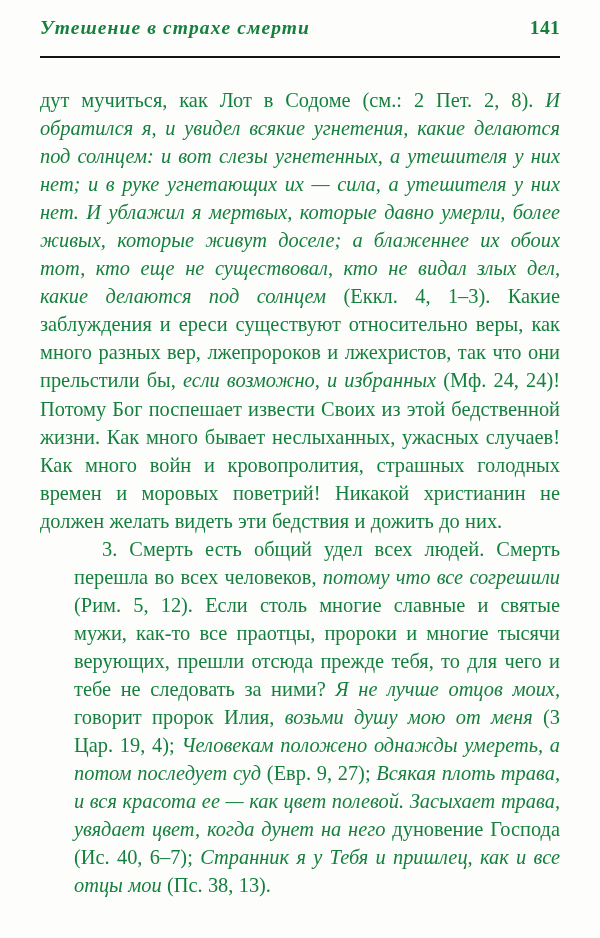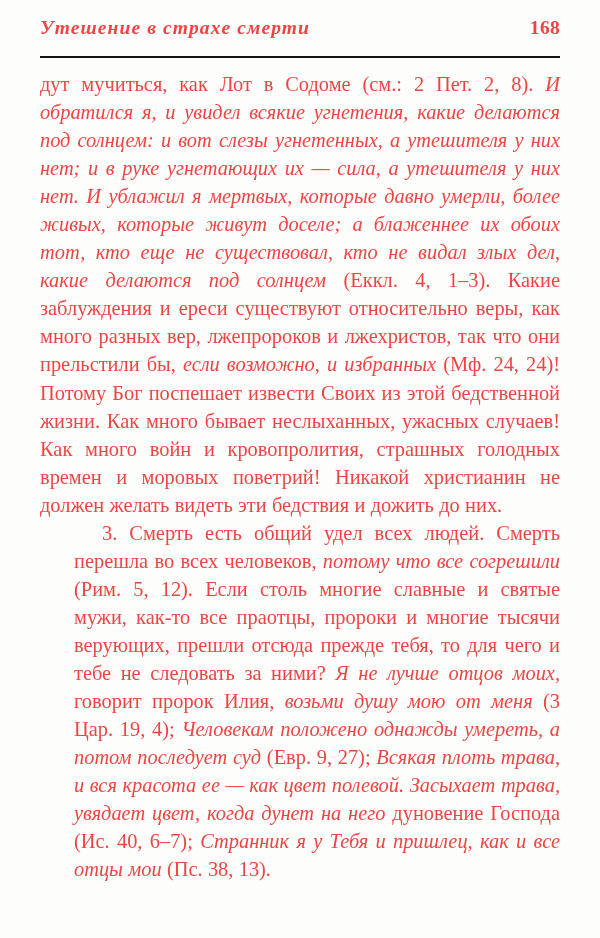--- a/index.html
+++ b/index.html
@@ -7,21 +7,21 @@
     padding: 0;
     background: #ffffff;
   }
   .page {
     position: relative;
     width: 600px;
     height: 938px;
     background: #fdfdfc;
     overflow: hidden;
     font-family: "Liberation Serif", "DejaVu Serif", serif;
-    color: #ef4444;
+    color: #15803d;
     box-sizing: border-box;
   }
 
   
   .running-head {
     position: absolute;
     left: 40px;
     right: 40px;
     top: 18px;
     height: 34px;
@@ -44,21 +44,21 @@
     font-weight: bold;
     font-size: 19.5px;
     letter-spacing: 0.3px;
     line-height: 1.05;
   }
 
   
   .textblock {
     position: absolute;
     left: 40px;
-    top: 70px;
+    top: 86px;
     width: 520px;
   }
   .para {
     margin: 0;
     font-size: 20.4px;
     line-height: 28.05px;
     text-align: justify;
     text-justify: inter-word;
     -webkit-hyphens: none;
     hyphens: none;
@@ -78,21 +78,21 @@
     font-style: normal;
   }
 </style>
 </head>
 <body>
 
 <div class="page">
 
   <div class="running-head">
     <span class="head-title">Утешение в страхе смерти</span>
-    <span class="head-folio">168</span>
+    <span class="head-folio">141</span>
   </div>
 
   <div class="textblock" id="textblock">
       <p class="para"><span class="rm">дут мучиться, как Лот в Содоме (см.: 2 Пет. 2, 8). </span><span class="it">И обратился я, и увидел всякие угнетения, какие делаются под солнцем: и вот слезы угнетенных, а утешителя у них нет; и в руке угнетающих их — сила, а утешителя у них нет. И ублажил я мертвых, которые давно умерли, более живых, которые живут доселе; а блаженнее их обоих тот, кто еще не существовал, кто не видал злых дел, какие делаются под солнцем</span><span class="rm"> (Еккл. 4, 1–3). Какие заблуждения и ереси существуют относительно веры, как много разных вер, лжепророков и лжехристов, так что они прельстили бы, </span><span class="it">если возможно, и избранных</span><span class="rm"> (Мф. 24, 24)! Потому Бог поспешает извести Своих из этой бедственной жизни. Как много бывает неслыханных, ужасных случаев! Как много войн и кровопролития, страшных голодных времен и моровых поветрий! Никакой христианин не должен желать видеть эти бедствия и дожить до них.</span></p>
       <p class="para indent"><span class="rm">3. Смерть есть общий удел всех людей. Смерть перешла во всех человеков, </span><span class="it">потому что все согрешили</span><span class="rm"> (Рим. 5, 12). Если столь многие славные и святые мужи, как-то все праотцы, пророки и многие тысячи верующих, прешли отсюда прежде тебя, то для чего и тебе не следовать за ними? </span><span class="it">Я не лучше отцов моих,</span><span class="rm"> говорит пророк Илия, </span><span class="it">возьми душу мою от меня</span><span class="rm"> (3 Цар. 19, 4); </span><span class="it">Человекам положено однажды умереть, а потом последует суд</span><span class="rm"> (Евр. 9, 27); </span><span class="it">Всякая плоть трава, и вся красота ее — как цвет полевой. Засыхает трава, увядает цвет, когда дунет на него </span><span class="rm">дуновение Господа</span><span class="rm"> (Ис. 40, 6–7); </span><span class="it">Странник я у Тебя и пришлец, как и все отцы мои</span><span class="rm"> (Пс. 38, 13).</span></p>
     </div>
 
 </div>
 
 </body></html>

